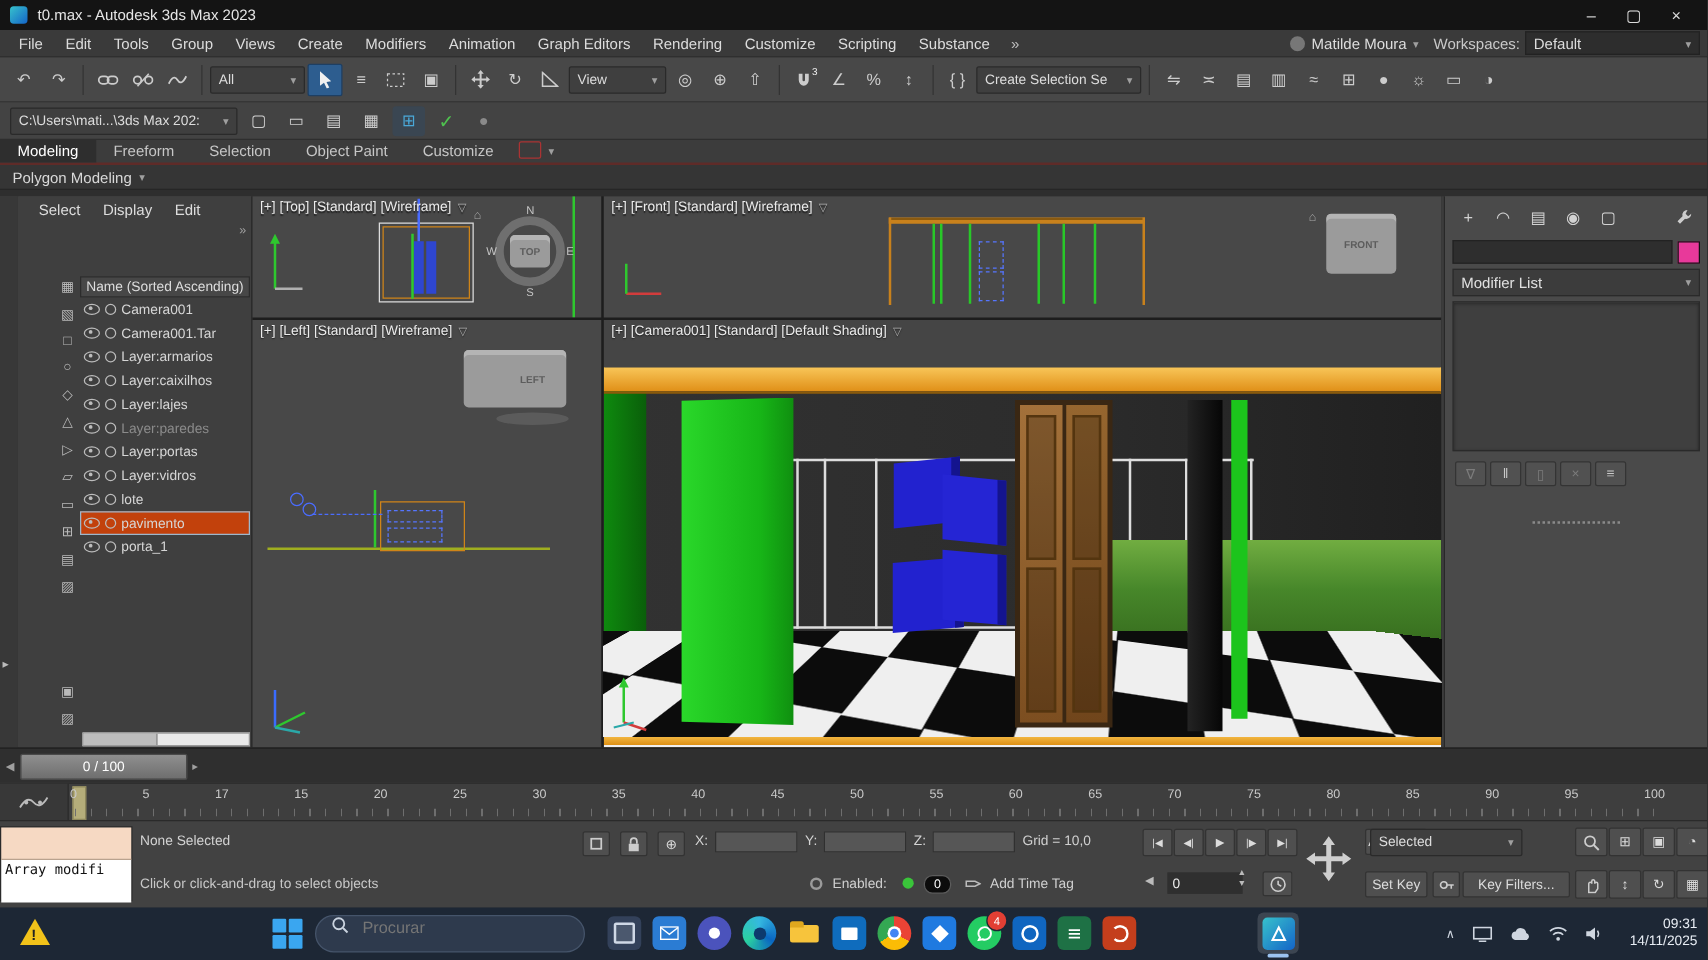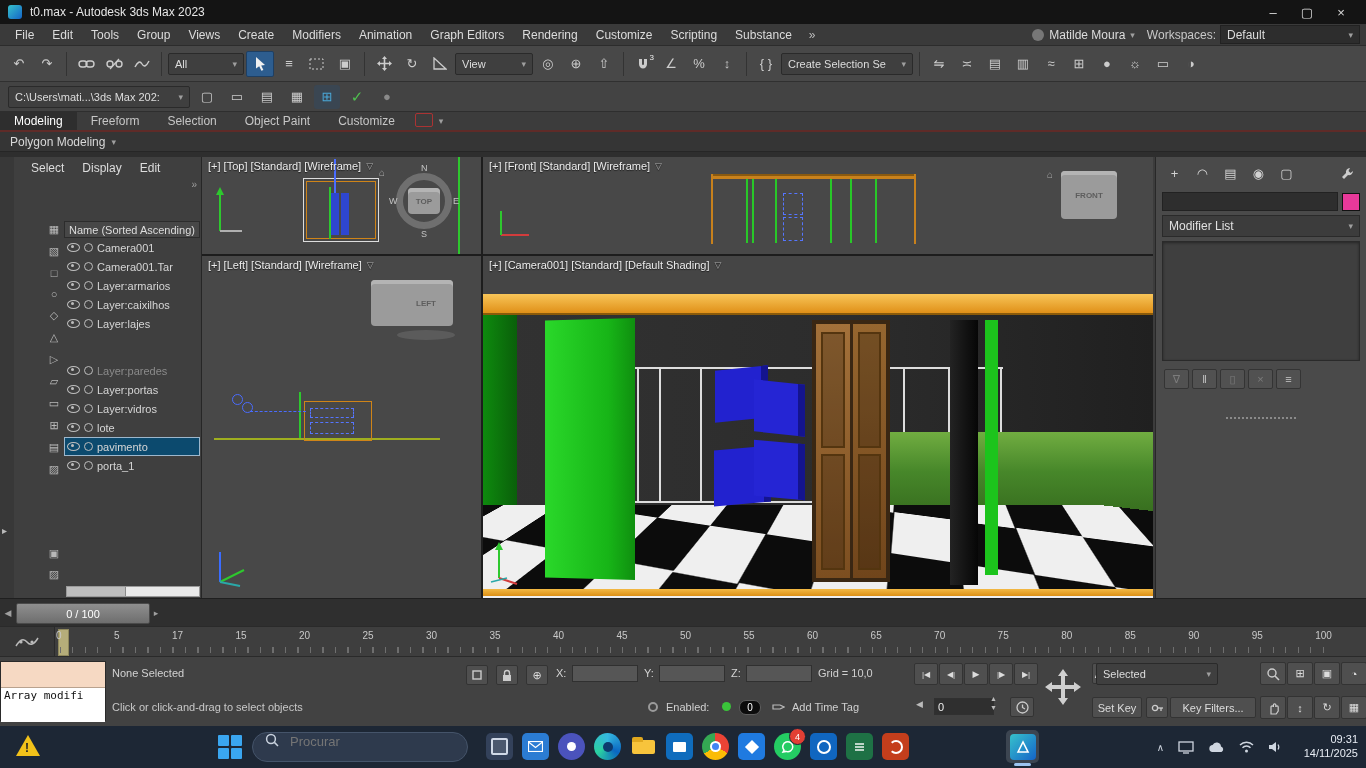--- a/index.html
+++ b/index.html
@@ -39,22 +39,22 @@
   .ribbonpanel{position:absolute;left:0;top:132px;width:1366px;height:20px;background:#353535;display:flex;align-items:center;gap:6px;padding:0 10px;box-sizing:border-box;border-bottom:1px solid #262626;color:#d8d8d8;}
   .gapstrip{position:absolute;left:0;top:152px;width:1366px;height:5px;background:#2e2e2e;}
   
   .gutter{position:absolute;left:0;top:157px;width:14px;height:441px;background:#383838;border-right:1px solid #2b2b2b;}
   .explorer{position:absolute;left:14px;top:157px;width:188px;height:441px;background:#3f3f3f;border-right:1px solid #262626;box-sizing:border-box;}
   .exp-menu{display:flex;gap:4px;padding:4px 8px 2px 10px;color:#ddd;}
   .exp-menu span{padding:0 7px;}
   .exp-hdr{position:absolute;left:50px;top:64px;width:136px;height:17px;background:#474747;border:1px solid #2c2c2c;font-size:11px;color:#ddd;display:flex;align-items:center;padding:0 4px;box-sizing:border-box;}
   .exp-rows{position:absolute;left:50px;top:81px;width:136px;}
   .exp-row{height:17px;display:flex;align-items:center;gap:4px;font-size:11px;color:#d6d6d6;padding:0 2px;border:1px solid transparent;}
-  .exp-row.grayed{color:#8b8b8b;margin-top:28px;}
-  .exp-row.selected{border:1px solid #9db7cc;background:#0c4a6e;}
+  .exp-row.grayed{color:#8b8b8b;}
+  .exp-row.selected{border:1px solid #9db7cc;background:#c2410c;}
   .eye{width:11px;height:7px;border:1px solid #bdbdbd;border-radius:50%;position:relative;flex:none;}
   .eye:after{content:"";position:absolute;left:3px;top:1px;width:3px;height:3px;border-radius:50%;background:#bdbdbd;}
   .dotc{width:7px;height:7px;border:1px solid #bdbdbd;border-radius:50%;flex:none;}
   .exp-strip{position:absolute;left:30px;top:66px;width:20px;display:flex;flex-direction:column;gap:9px;align-items:center;color:#b9b9b9;font-size:11px;}
   .exp-strip2{position:absolute;left:30px;top:390px;width:20px;display:flex;flex-direction:column;gap:8px;align-items:center;color:#b9b9b9;font-size:11px;}
   .hscroll{position:absolute;left:52px;top:429px;width:134px;height:11px;background:#e9e9e9;border:1px solid #9a9a9a;box-sizing:border-box;}
   .hscroll .thumb{width:58px;height:100%;background:#bdbdbd;border-right:1px solid #8a8a8a;}
   
   .vparea{position:absolute;left:202px;top:157px;width:951px;height:441px;background:#1d1d1d;}
   .vp{position:absolute;background:#484848;overflow:hidden;}

